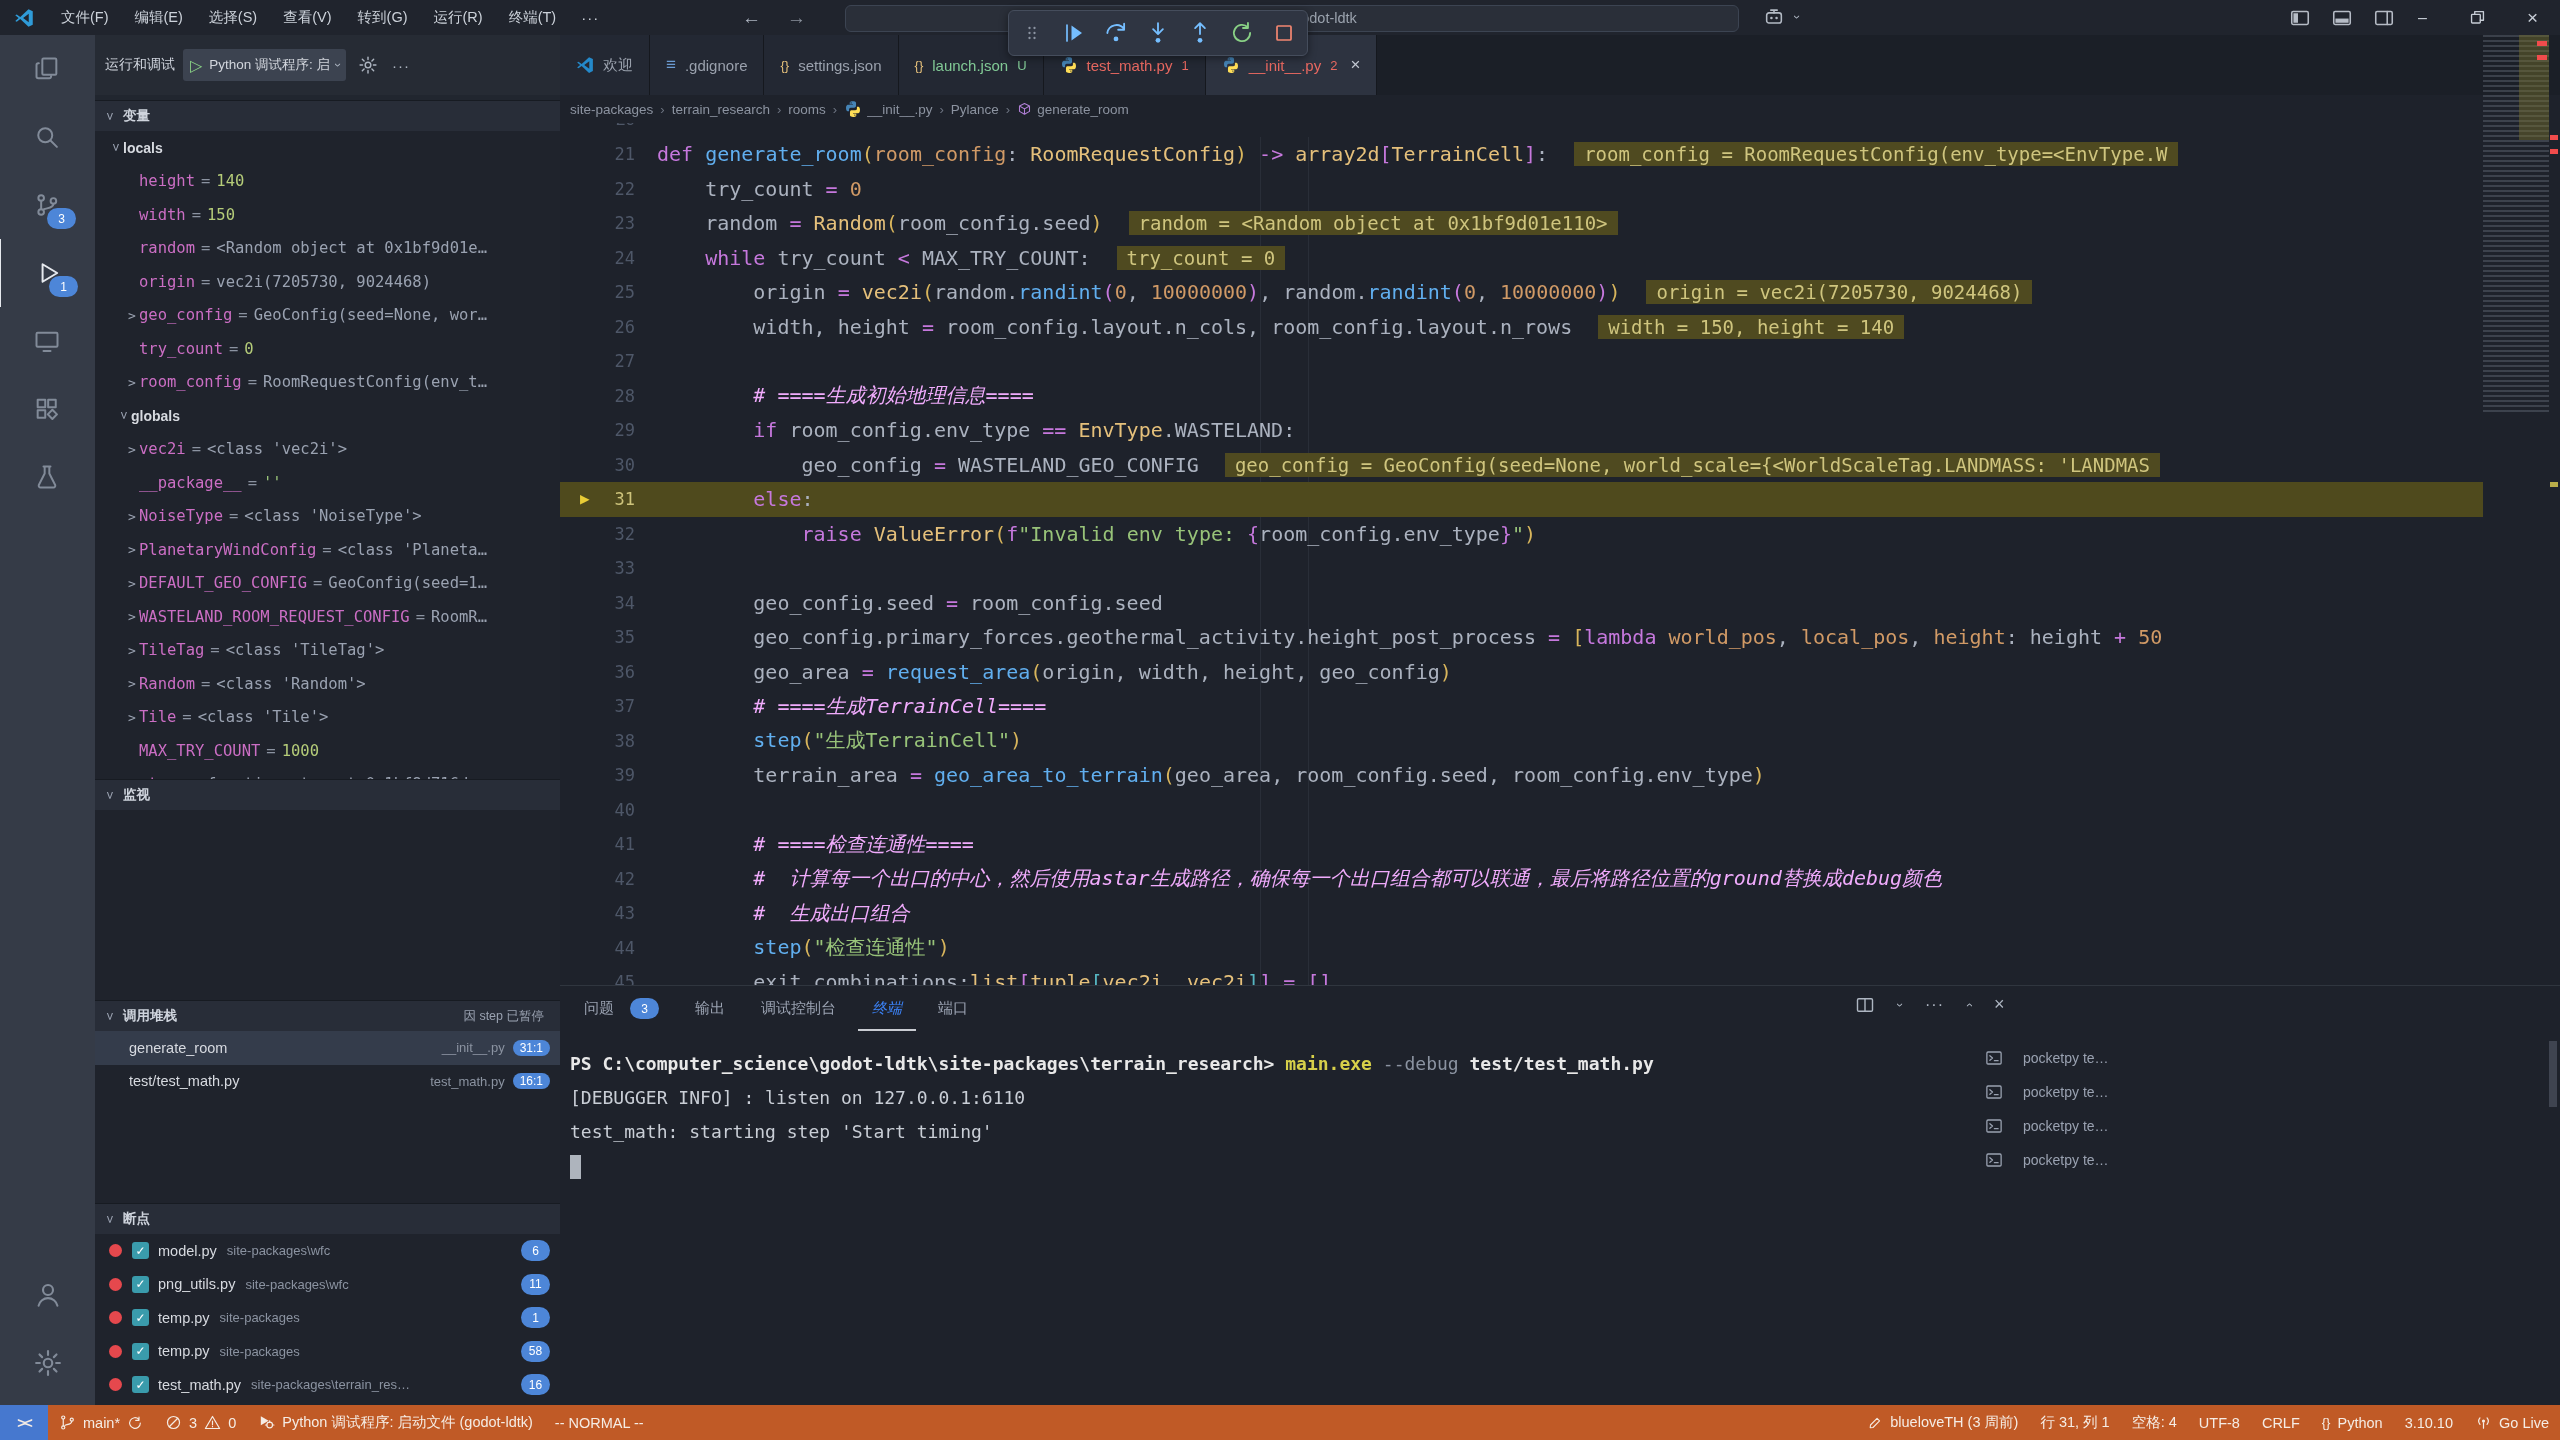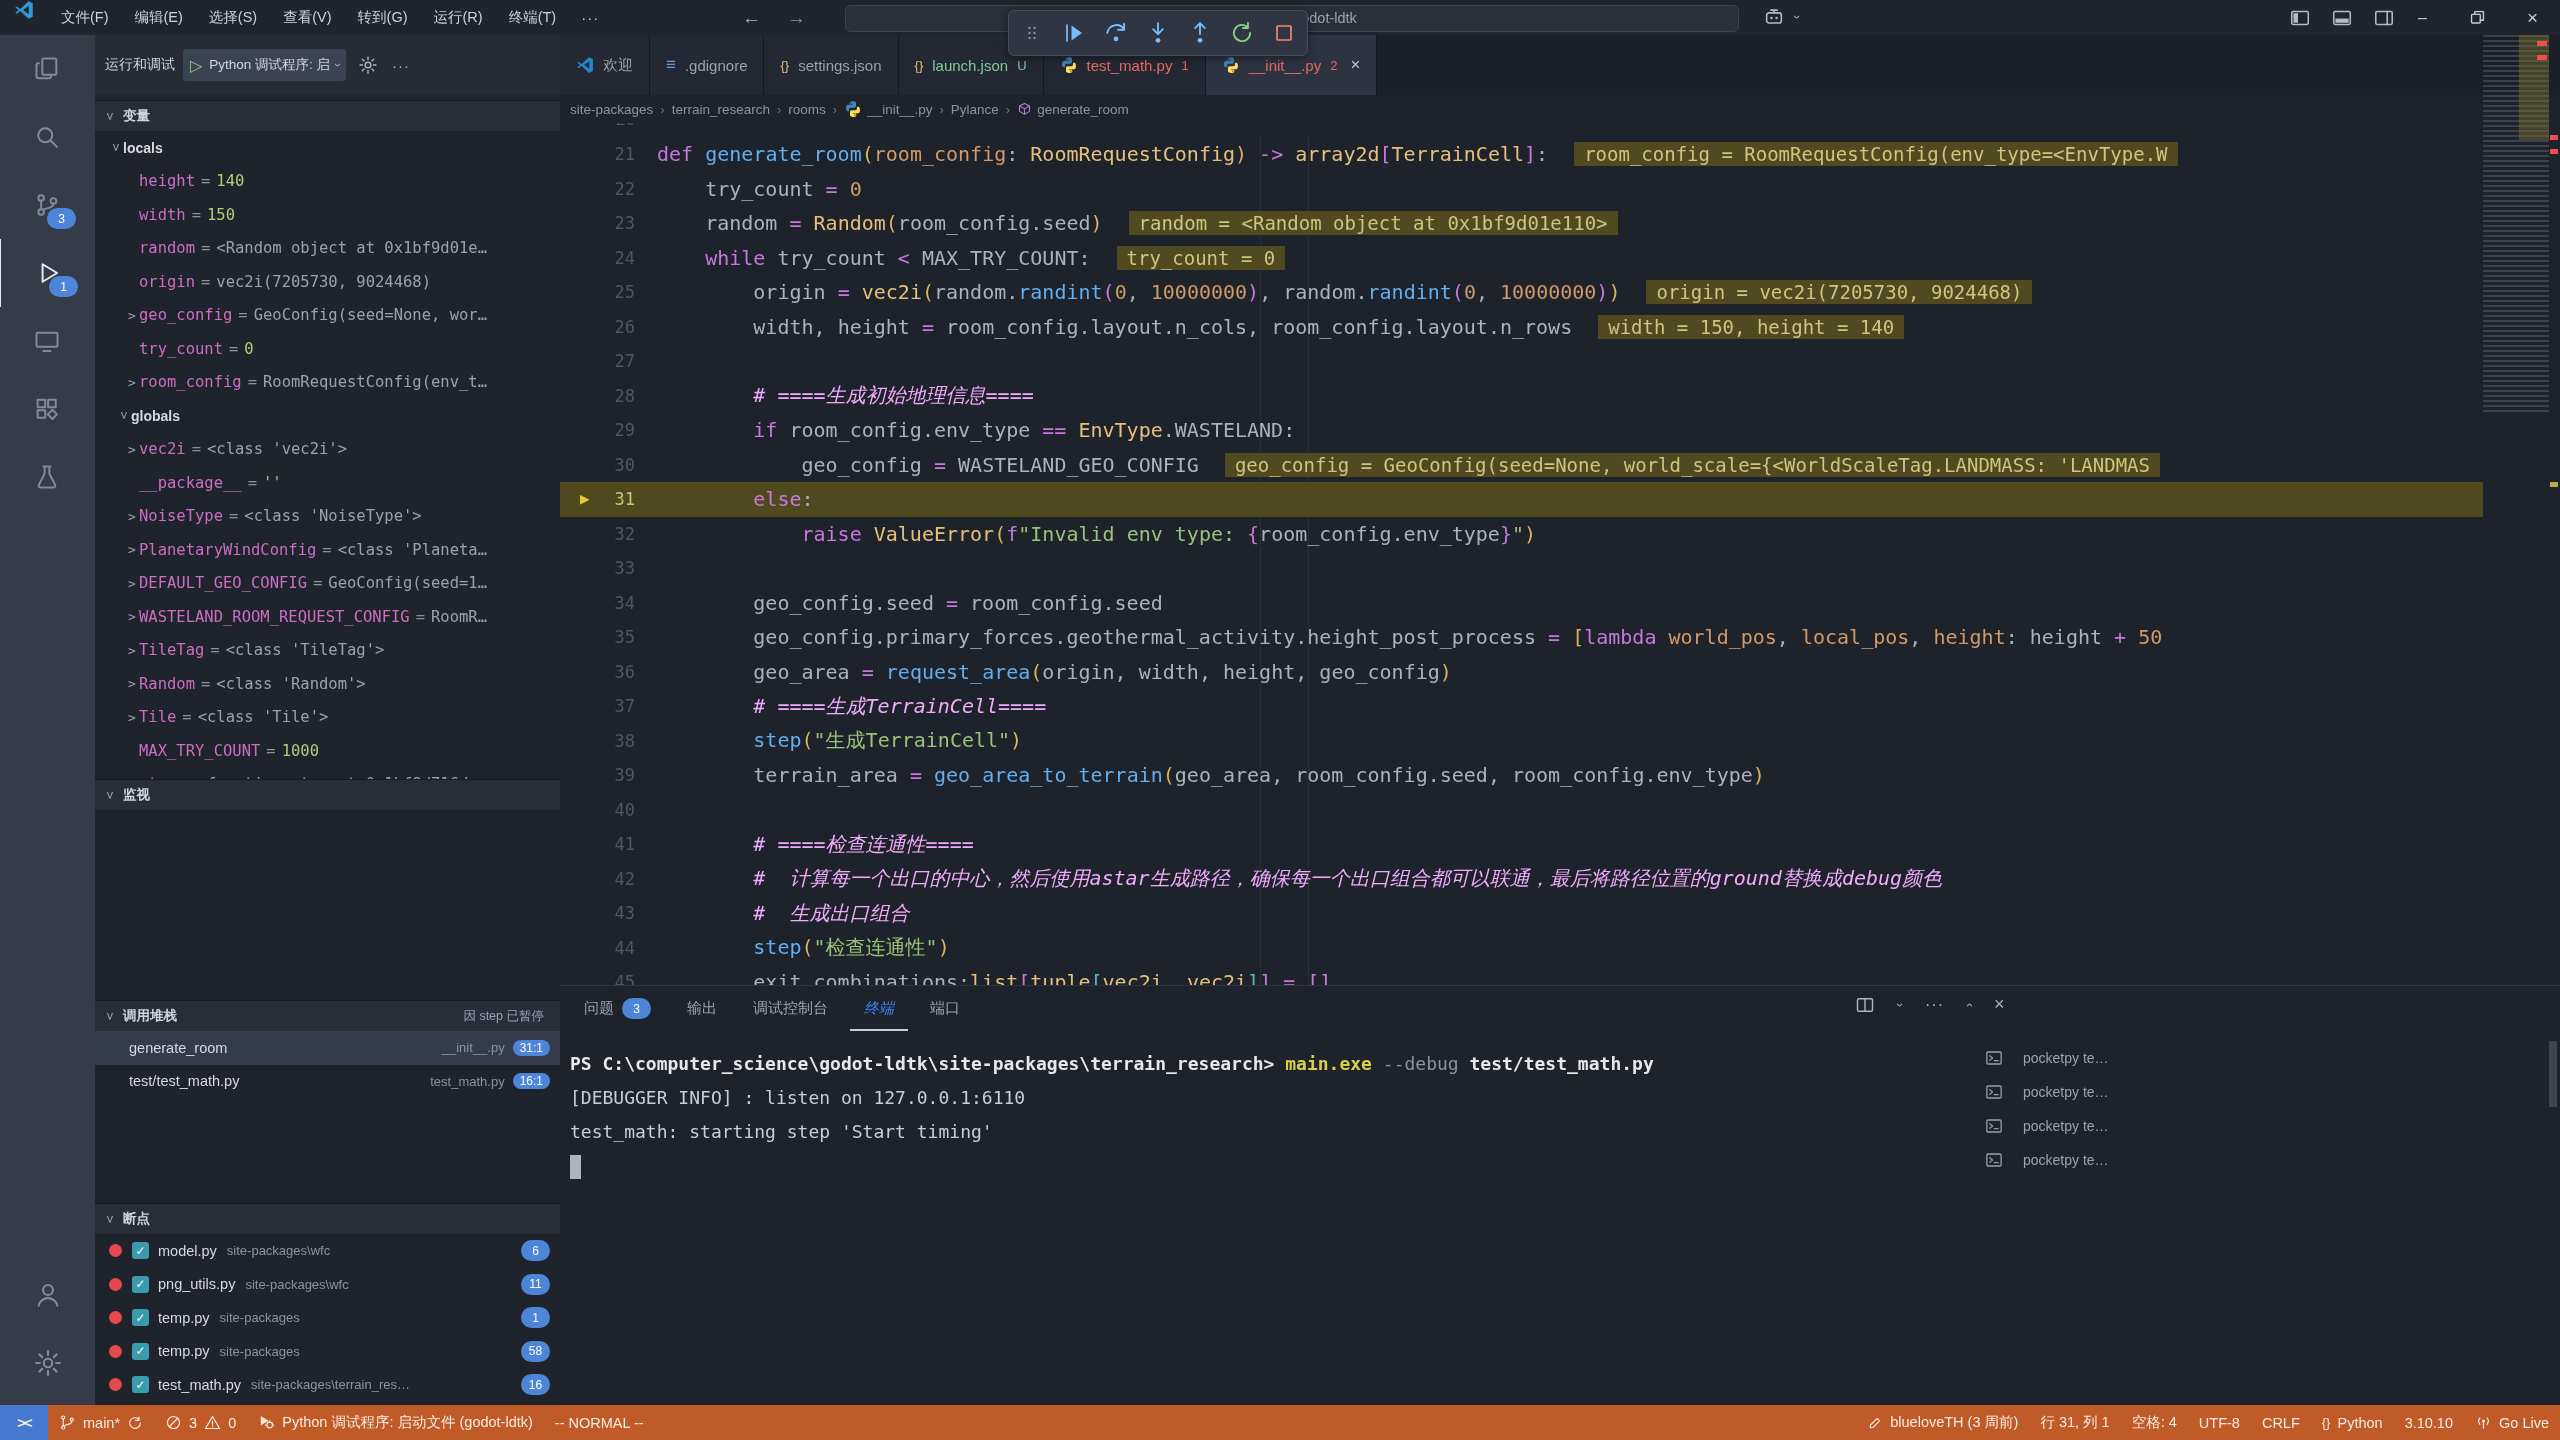--- a/index.html
+++ b/index.html
@@ -1,20 +1,20 @@
 <!DOCTYPE html>
 <html><head>
 <meta charset="utf-8">
 <style>
   html,body{margin:0;padding:0;width:2560px;height:1440px;overflow:hidden;background:#1e222b;
     font-family:"Liberation Sans",sans-serif;-webkit-font-smoothing:antialiased;}
   .mono{font-family:"DejaVu Sans Mono",monospace;}
   svg{display:block}
   
-  #titlebar{position:absolute;left:0;top:0;width:2560px;height:35px;background:#20242d;display:flex;z-index:30;}
+  #titlebar{position:absolute;left:0;top:0;width:2560px;height:35px;background:#20242d;display:flex;align-items:center;z-index:30;}
   #vscode-logo{margin:0 14px 0 14px;}
   .menu-item{padding:0 13px;height:35px;display:flex;align-items:center;font-size:14.5px;color:#ccd2da;cursor:default;}
   #menu-more{color:#ccd2da;padding:0 12px;font-size:15px;letter-spacing:1px;}
   #nav-arrows{position:absolute;left:742px;top:0;height:35px;display:flex;align-items:center;gap:26px;color:#aeb6c2;font-size:19px;}
   #searchbox{position:absolute;left:845px;top:5px;width:892px;height:25px;background:#2a2f39;border:1px solid #3c4452;border-radius:6px;display:flex;align-items:center;justify-content:center;font-size:14.5px;color:#9ba3ae;}
   #copilot{position:absolute;left:1763px;top:6px;display:flex;align-items:center;gap:4px;color:#b3bac4;}
   #layout-icons{position:absolute;right:165px;top:0;height:35px;display:flex;align-items:center;gap:20px;color:#b6bcc6;}
   #window-controls{position:absolute;right:0;top:0;height:35px;display:flex;}
   .win-btn{width:55px;height:35px;display:flex;align-items:center;justify-content:center;color:#c6ccd5;font-size:16px;}
   
@@ -94,21 +94,21 @@
   
   #minimap{position:absolute;right:11px;top:0;width:66px;height:380px;background:repeating-linear-gradient(180deg,rgba(140,150,165,.28) 0 2px,transparent 2px 5px);}
   #minimap .anno{position:absolute;right:0;top:0;width:30px;height:105px;background:rgba(120,112,45,.45);}
   #minimap .red1{position:absolute;right:2px;top:6px;width:10px;height:5px;background:#f14c4c;}
   #minimap .red2{position:absolute;right:2px;top:20px;width:10px;height:5px;background:#f14c4c;}
   #ruler{position:absolute;right:0;top:0;width:11px;height:950px;}
   #ruler .m{position:absolute;left:1px;width:8px;height:5px;}
   
   #panel{position:absolute;left:560px;top:985px;width:2000px;height:420px;background:#1e222b;border-top:1px solid #30363f;z-index:6;}
   #panel-tabs{height:45px;display:flex;align-items:center;padding-left:10px;gap:8px;}
-  .ptab{display:flex;align-items:center;gap:8px;padding:0 14px;height:45px;font-size:15px;color:#9aa2b1;}
+  .ptab{display:flex;align-items:center;gap:16px;padding:0 14px;height:45px;font-size:15px;color:#9aa2b1;}
   .ptab.active{color:#3b82f6;box-shadow:inset 0 -2px 0 #c9ccd2;font-style:italic;}
   .ptab .pbadge{min-width:21px;height:21px;border-radius:11px;background:#4d86d8;color:#fff;font-size:12px;display:flex;align-items:center;justify-content:center;padding:0 4px;}
   #panel-actions{position:absolute;left:1295px;top:8px;display:flex;align-items:center;gap:17px;color:#aeb6c2;}
   #terminal{position:absolute;left:10px;top:60px;width:1400px;}
   .tline{height:34px;display:flex;align-items:center;font-family:"DejaVu Sans Mono",monospace;font-size:18px;white-space:pre;}
   .tb{color:#e8e8e8;font-weight:bold;}
   .ty2{color:#d7d04a;font-weight:bold;}
   .td{color:#8b93a1;}
   .tp{color:#c9ced6;}
   #cursorblock{width:11px;height:24px;background:#aeb4bd;margin-top:4px;}

